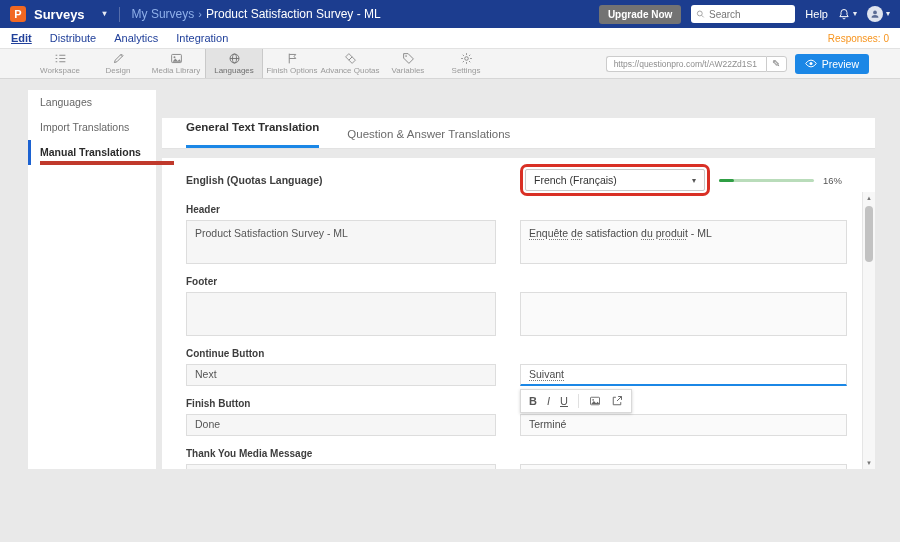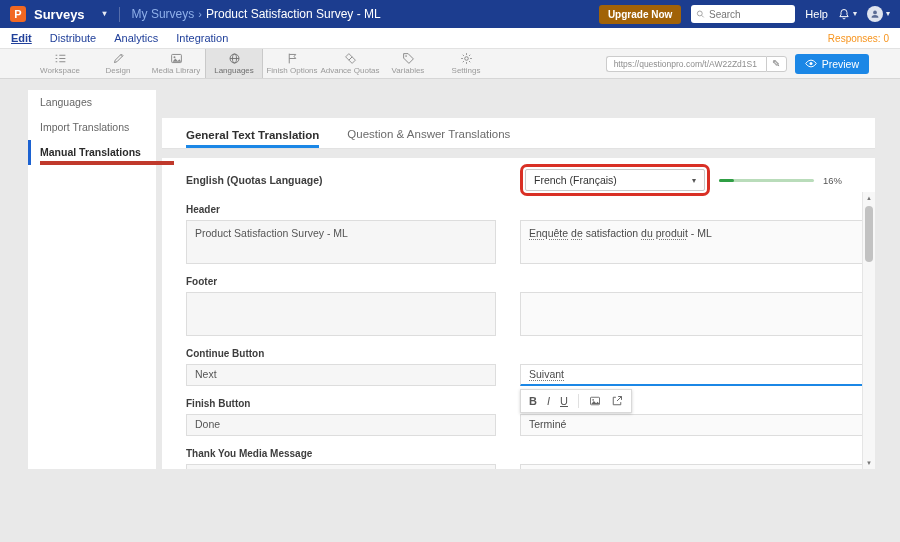--- a/index.html
+++ b/index.html
@@ -12,21 +12,21 @@
   .logo { width:16px; height:16px; background:#f26822; color:#fff; border-radius:3px;
           font-size:11px; font-weight:bold; display:flex; align-items:center; justify-content:center; }
   .product-menu { display:flex; align-items:center; gap:18px; font-size:13px; font-weight:bold; cursor:pointer; }
   .caret { font-size:8px; line-height:1; opacity:.9; }
   .topbar-sep { width:1px; height:15px; background:rgba(255,255,255,.25); margin:0 4px; }
   .breadcrumb { display:flex; align-items:center; gap:4px; font-size:12px; }
   .bc-parent { color:#8fb0ea; cursor:pointer; }
   .bc-sep { color:#8fb0ea; font-size:11px; }
   .bc-current { color:#fff; }
   .topbar-right { margin-left:auto; display:flex; align-items:center; gap:10px; }
-  .upgrade { background:#a16207; color:#fff; border:none; border-radius:3px;
+  .upgrade { background:#737373; color:#fff; border:none; border-radius:3px;
              font-size:10px; font-weight:bold; padding:4px 9px; cursor:pointer; font-family:inherit; }
   .search { background:#fff; border-radius:3px; height:18px; width:104px;
             display:flex; align-items:center; gap:4px; padding:0 5px; }
   .search input { border:none; outline:none; width:100%; font-size:10px; color:#333; font-family:inherit; }
   .help { font-size:11px; cursor:pointer; }
   .iconbtn { display:flex; align-items:center; gap:3px; cursor:pointer; }
   .avatar { width:16px; height:16px; border-radius:50%; background:#dfe4ef;
             display:flex; align-items:center; justify-content:center; }
 
   
@@ -62,40 +62,40 @@
   .side-item { position:relative; height:25px; line-height:25px; padding-left:12px;
                font-size:10.5px; color:#666; cursor:pointer; }
   .side-item.active { color:#2b2b2b; font-weight:bold; border-left:3px solid #1c62d1; padding-left:9px; }
   .red-underline { position:absolute; left:9px; top:21px; width:134px; height:4px;
                    background:#c0392b; z-index:10; }
 
   .tabs-strip { position:absolute; left:162px; top:39px; width:713px; height:31px; background:#fff;
                 border-bottom:1px solid #e2e2e2; display:flex; align-items:flex-end;
                 padding-left:24px; gap:28px; }
   .tab { font-size:11.5px; color:#6b6b6b; padding-bottom:8px; cursor:pointer; }
-  .tab.active { color:#2f2f2f; font-weight:bold; border-bottom:3px solid #1b87e6; padding-bottom:4px; }
+  .tab.active { color:#2f2f2f; font-weight:bold; border-bottom:3px solid #1b87e6; padding-bottom:12px; }
 
   .panel { position:absolute; left:162px; top:79px; width:713px; height:311px; background:#fff; overflow:hidden; }
 
   .lang-row { display:flex; align-items:center; margin:6px 0 0 24px; height:32px; }
   .src-label { width:310px; font-size:10.5px; font-weight:bold; color:#3d3d3d; }
   .lang-right { display:flex; align-items:center; margin-left:24px; gap:9px; }
   .annotation-ring { border:3px solid #d93025; border-radius:7px; padding:2px; }
   .lang-select { width:180px; height:22px; background:#fff; border:1px solid #c9c9c9; border-radius:2px;
                  display:flex; align-items:center; justify-content:space-between;
                  padding:0 8px; font-size:10.5px; color:#333; cursor:pointer; }
   .dd-caret { font-size:8px; color:#555; }
   .progress { width:95px; height:3px; background:#b9dcba; border-radius:2px; position:relative; }
   .progress-fill { position:absolute; left:0; top:0; bottom:0; background:#2f9e44; border-radius:2px; }
   .progress-label { font-size:9.5px; color:#555; }
 
   .fields { margin:8px 0 0 24px; }
   .frow { display:flex; margin-bottom:12px; }
   .fcol-left { width:310px; margin-right:24px; }
-  .fcol-right { width:354px; position:relative; padding-top:16px; }
+  .fcol-right { width:327px; position:relative; padding-top:16px; }
   .flabel { height:12px; font-size:10px; font-weight:bold; color:#3d3d3d; margin-bottom:4px; }
   .fbox { border:1px solid #ddd; background:#f6f6f6; font-size:10.5px; color:#555;
           padding:6px 8px; line-height:1.25; }
   .fbox.ta { height:44px; overflow:hidden; }
   .fbox.input { height:22px; display:flex; align-items:center; padding:0 8px;
                 white-space:nowrap; overflow:hidden; }
   .fbox.target { background:#fafafa; color:#4a4a4a; cursor:text; }
   .fbox.focused { background:#fff; border-bottom:2px solid #1b87e6; }
   .spell { text-decoration:underline dotted; text-decoration-color:#777; text-underline-offset:2px; }
 

